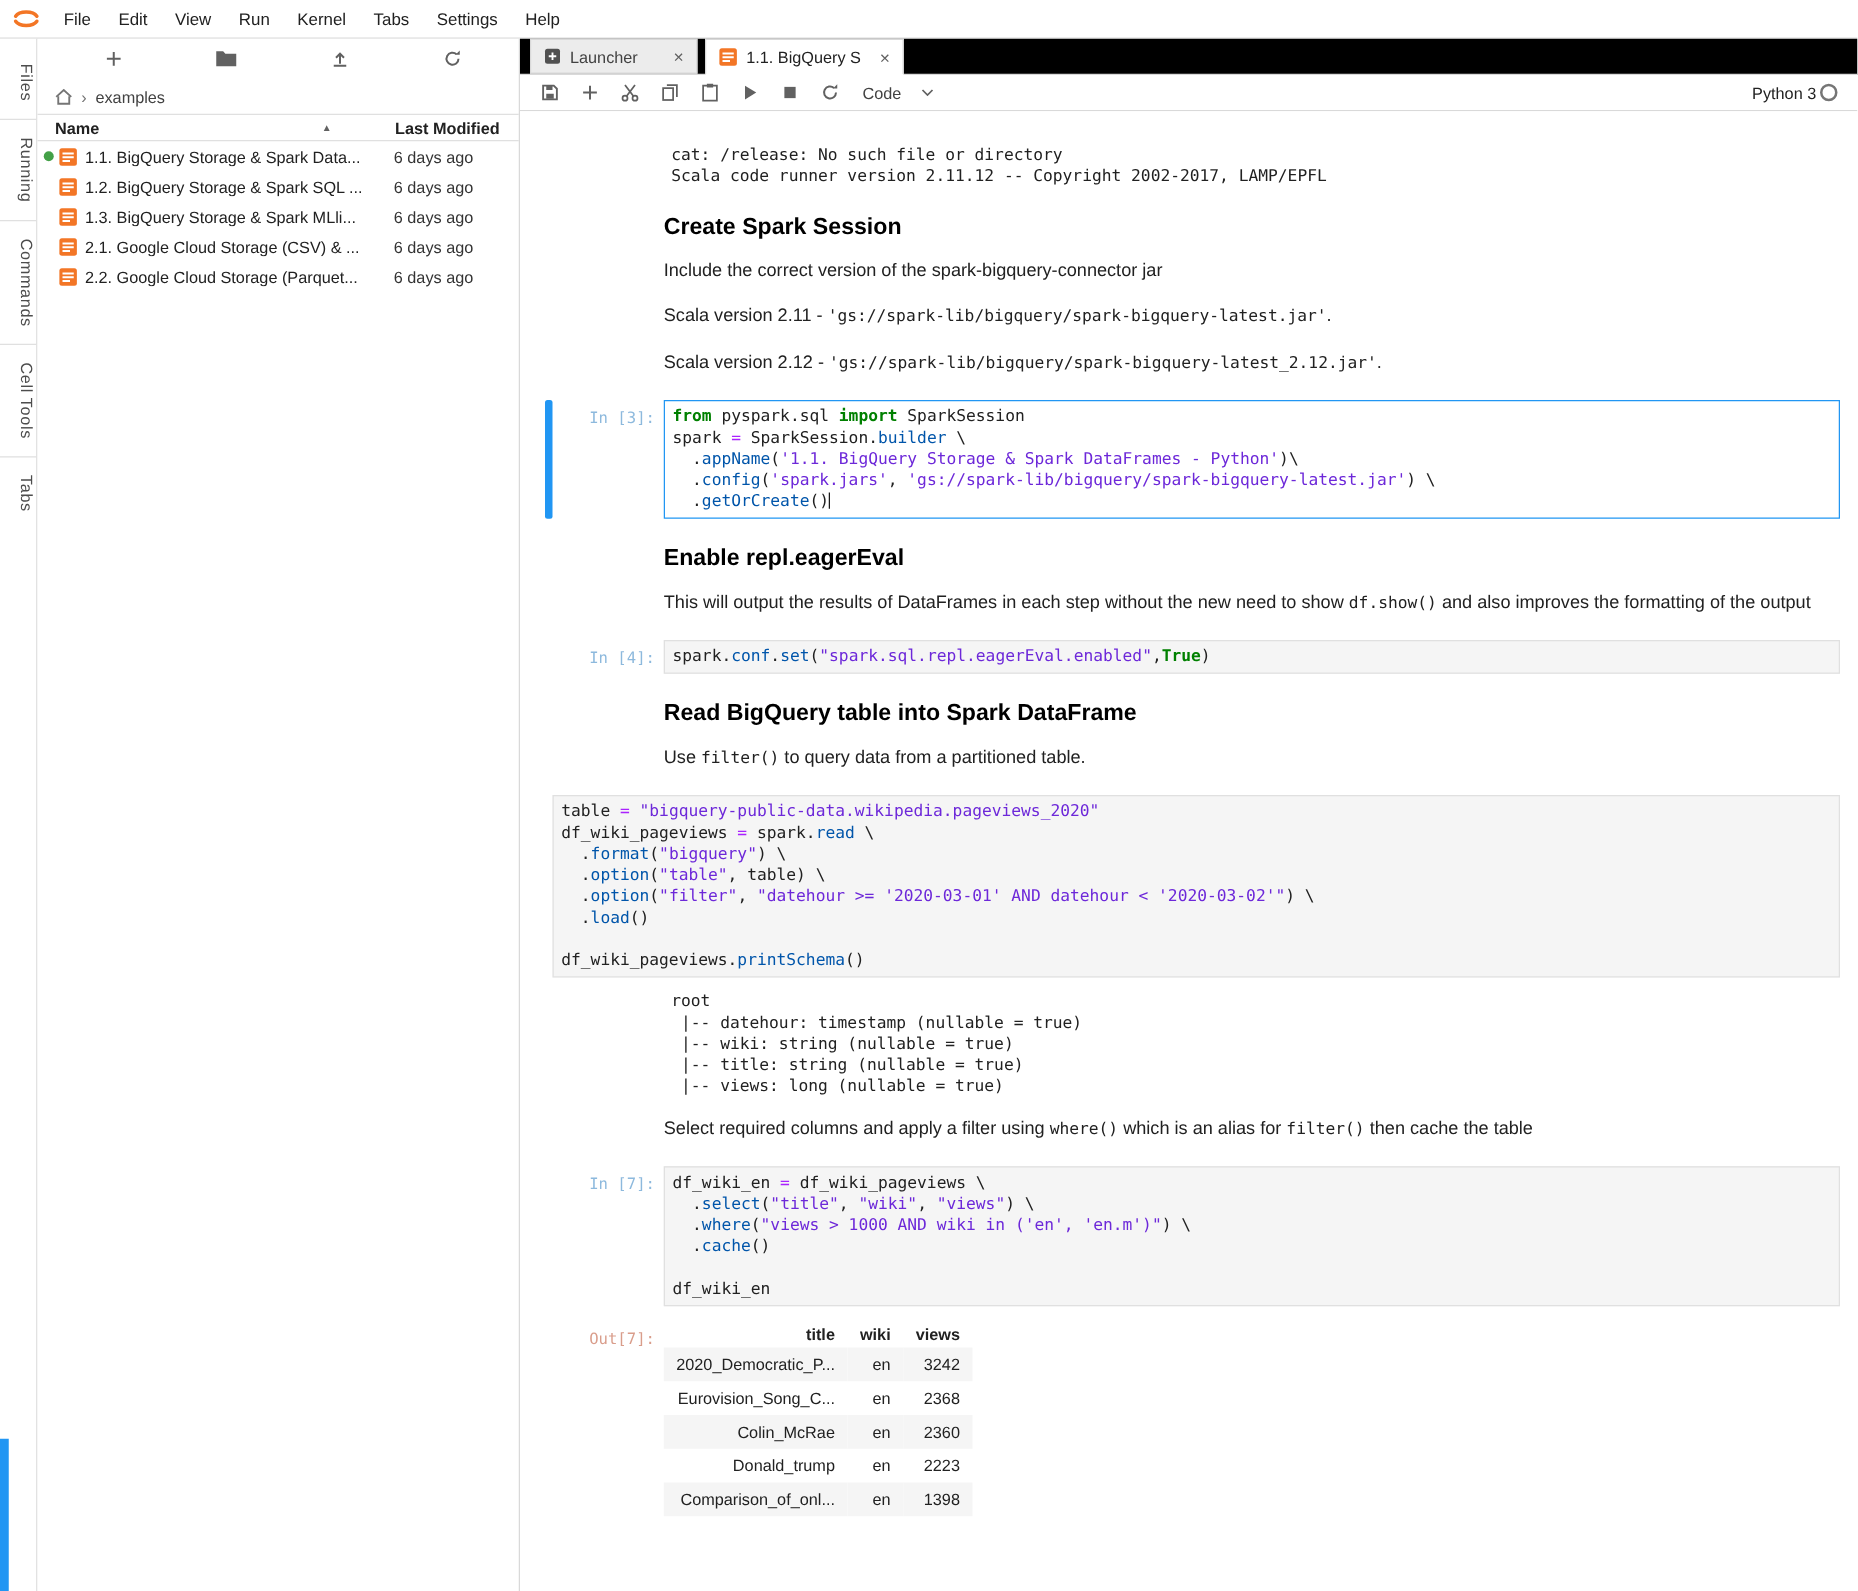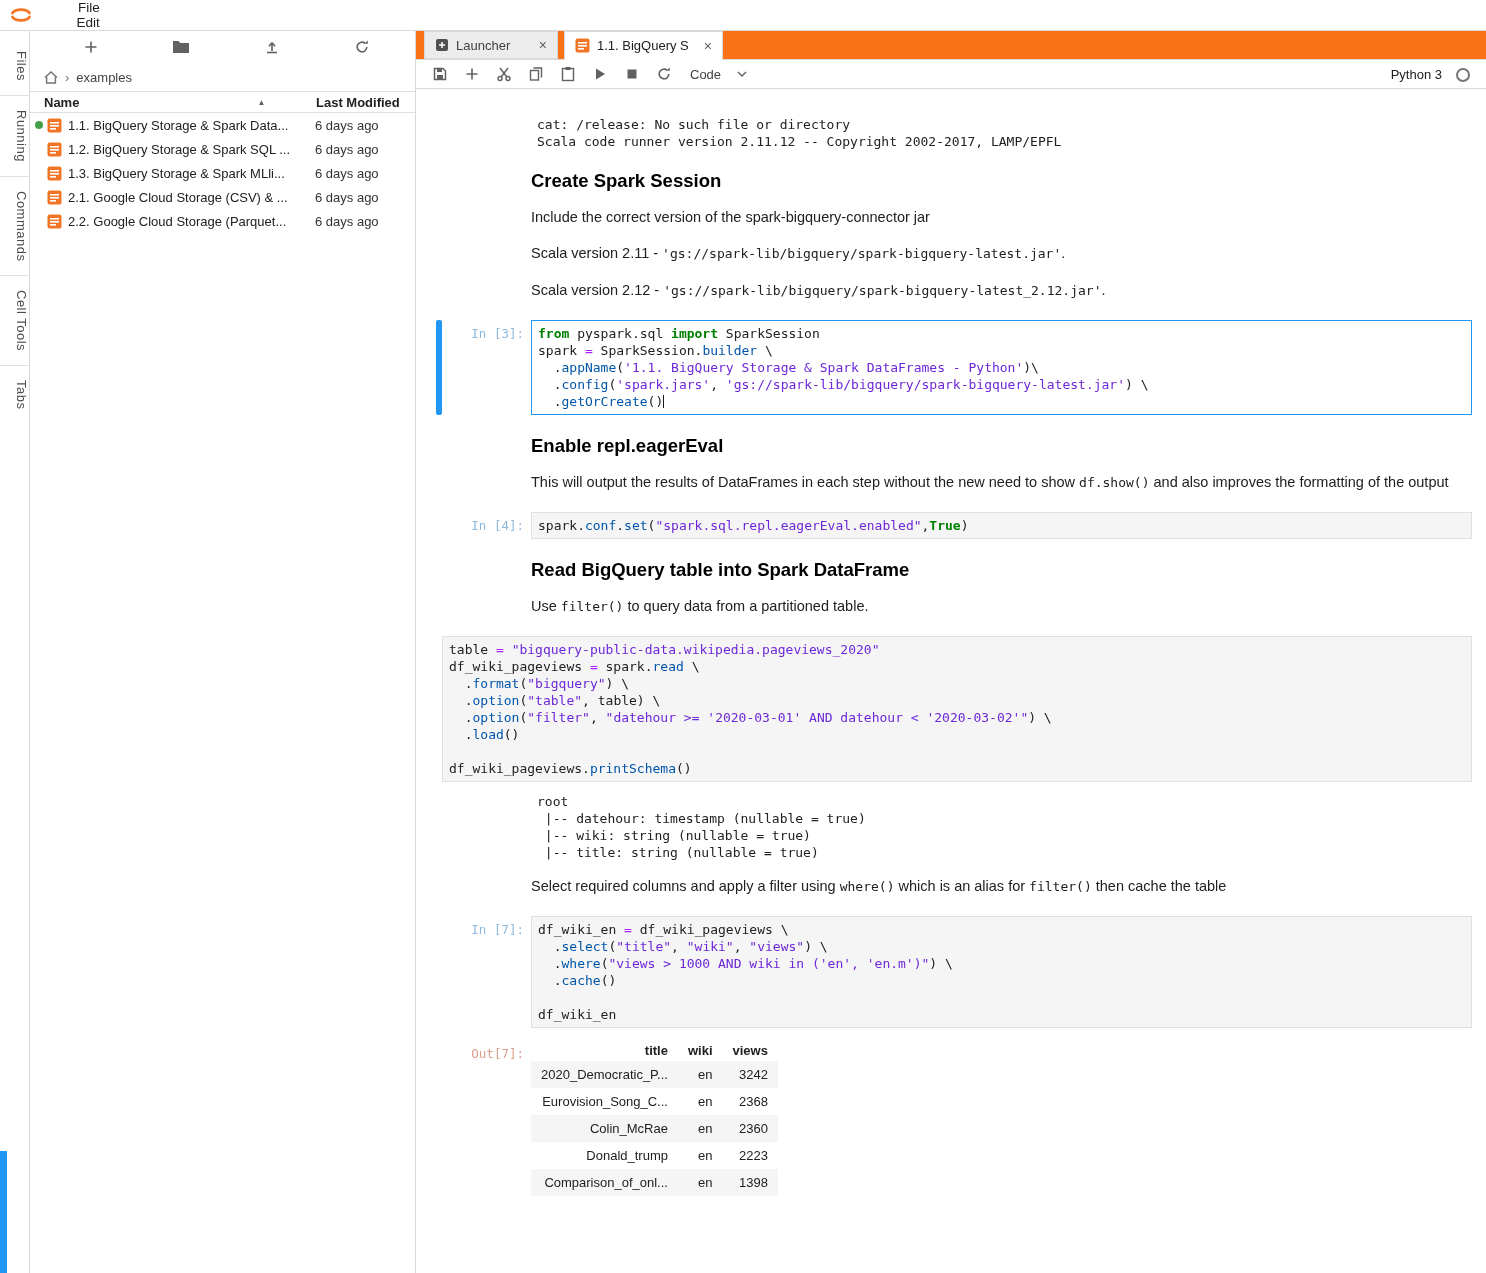--- a/index.html
+++ b/index.html
@@ -3,21 +3,21 @@
 <meta charset="utf-8">
 <style>
   *{margin:0;padding:0;box-sizing:border-box;}
   html,body{width:1486px;height:1273px;overflow:hidden;}
   body{font-family:"Liberation Sans",sans-serif;font-size:13px;color:#212121;background:#fff;position:relative;}
   .icon{display:inline-flex;align-items:center;justify-content:center;flex:none;}
 
   
   .menubar{height:31px;display:flex;align-items:center;border-bottom:1px solid #d9d9d9;padding-left:8px;background:#fff;}
   .logo{width:26px;height:22px;margin-right:6px;}
-  .menu-items{display:flex;align-items:flex-end;height:100%;flex-direction:column;}
+  .menu-items{display:flex;align-items:center;height:100%;}
   .menu-item{padding:0 11px;font-size:13.5px;color:#212121;display:flex;align-items:center;height:100%;cursor:default;}
 
   .main{display:flex;height:1242px;}
 
   
   .strip{width:30px;flex:none;border-right:1px solid #d9d9d9;background:#fff;display:flex;flex-direction:column;align-items:center;padding-top:6px;}
   .strip-tab{writing-mode:vertical-rl;font-size:13px;color:#4d4d4d;padding:14px 0;width:100%;text-align:center;border-bottom:1px solid #e0e0e0;letter-spacing:.5px;}
   .strip-tab:last-child{border-bottom:none;}
 
   
@@ -31,32 +31,32 @@
   .sort-caret{font-size:8px;color:#616161;margin-left:178px;}
   .fb-list{flex:1;overflow:hidden;}
   .fb-row{height:24px;display:flex;align-items:center;padding:0 15px 0 5px;font-size:13px;cursor:default;}
   .run-dot{width:8px;height:8px;border-radius:50%;background:#43a047;margin-right:4px;flex:none;}
   .run-dot.hidden{visibility:hidden;}
   .fb-name{margin-left:6px;flex:1;white-space:nowrap;overflow:hidden;}
   .fb-mod{width:85px;flex:none;text-align:left;color:#333;}
 
   
   .workspace{flex:1;min-width:0;display:flex;flex-direction:column;background:#fff;}
-  .tabbar{height:29px;background:#f97316;border-bottom:1px solid #d9d9d9;display:flex;align-items:flex-end;padding-left:8px;}
+  .tabbar{height:29px;background:#000000;border-bottom:1px solid #d9d9d9;display:flex;align-items:flex-end;padding-left:8px;}
   .tab{height:28px;display:flex;align-items:center;gap:7px;padding:0 10px;border:1px solid #d9d9d9;border-bottom:1px solid #d9d9d9;background:#ececec;font-size:13px;color:#424242;min-width:134px;cursor:default;}
   .tab + .tab{margin-left:6px;}
   .tab.active{background:#fff;border-bottom:1px solid #fff;margin-bottom:-1px;height:29px;z-index:1;color:#212121;}
   .tab .close{margin-left:auto;color:#616161;font-size:14px;line-height:1;padding-left:8px;cursor:pointer;}
 
   .nb-toolbar{height:29px;background:#fff;border-bottom:1px solid #d9d9d9;display:flex;align-items:center;padding:0 12px 0 12px;}
   .tb-group{display:flex;align-items:center;gap:8px;}
   .tb-btn{background:none;border:none;width:24px;height:24px;display:flex;align-items:center;justify-content:center;cursor:pointer;color:#616161;}
   .celltype{display:flex;gap:16px;margin-left:14px;font-size:13px;color:#424242;cursor:pointer;}
   .spacer{flex:1;}
-  .kernel{display:flex;align-items:flex-end;gap:14px;padding-right:4px;}
+  .kernel{display:flex;align-items:flex-start;gap:3px;padding-right:4px;}
   .kernel-name{font-size:13px;color:#212121;}
   .kernel-circle{width:14px;height:14px;border:2px solid #757575;border-radius:50%;}
 
   
   .nb{flex:1;overflow:hidden;padding-top:20px;background:#fff;}
   .row{display:flex;align-items:stretch;padding:0 14px 0 20px;}
   .nb > .row:first-child{margin-top:3px;}
   .blk-code{margin-top:18px;}
   .blk-stream{margin-top:7px;}
   .blk-md-h{margin-top:18px;}
@@ -425,21 +425,21 @@
         <div class="row blk-code">
           <div class="collapser"></div>
           <div class="content">
             <div class="codebox"><div><span>table </span><span class="tk-op">=</span><span> </span><span class="tk-str">"bigquery-public-data.wikipedia.pageviews_2020"</span></div><div><span>df_wiki_pageviews </span><span class="tk-op">=</span><span> spark.</span><span class="tk-prop">read</span><span> \</span></div><div><span>  .</span><span class="tk-prop">format</span><span>(</span><span class="tk-str">"bigquery"</span><span>) \</span></div><div><span>  .</span><span class="tk-prop">option</span><span>(</span><span class="tk-str">"table"</span><span>, table) \</span></div><div><span>  .</span><span class="tk-prop">option</span><span>(</span><span class="tk-str">"filter"</span><span>, </span><span class="tk-str">"datehour &gt;= '2020-03-01' AND datehour &lt; '2020-03-02'"</span><span>) \</span></div><div><span>  .</span><span class="tk-prop">load</span><span>()</span></div><div>&nbsp;</div><div><span>df_wiki_pageviews.</span><span class="tk-prop">printSchema</span><span>()</span></div></div>
           </div>
         </div>
         <div class="row blk-stream">
           <div class="collapser"></div>
           <div class="prompt"></div>
           <div class="content">
-            <div class="stream"><div>root</div><div> |-- datehour: timestamp (nullable = true)</div><div> |-- wiki: string (nullable = true)</div><div> |-- title: string (nullable = true)</div></div>
+            <div class="stream"><div>root</div><div> |-- datehour: timestamp (nullable = true)</div><div> |-- wiki: string (nullable = true)</div><div> |-- title: string (nullable = true)</div><div> |-- views: long (nullable = true)</div></div>
           </div>
         </div>
         <div class="row blk-md-p">
           <div class="collapser"></div>
           <div class="prompt"></div>
           <div class="content">
             <div class="mdp"><span>Select required columns and apply a filter using </span><span class="mdcode">where()</span><span> which is an alias for </span><span class="mdcode">filter()</span><span> then cache the table</span></div>
           </div>
         </div>
         <div class="row blk-code">

